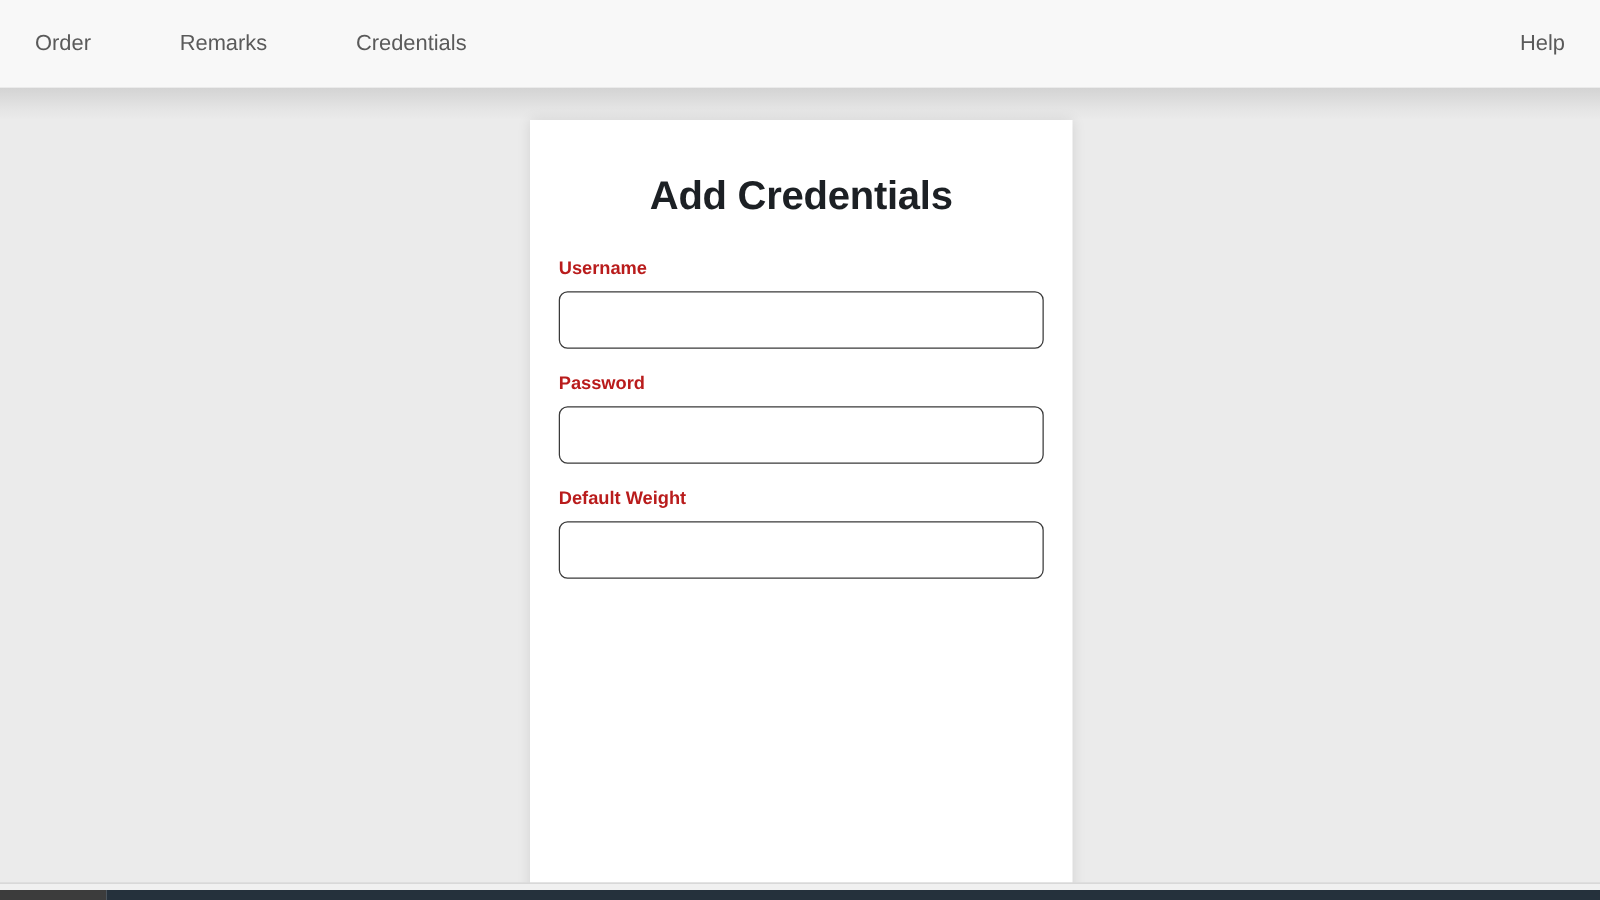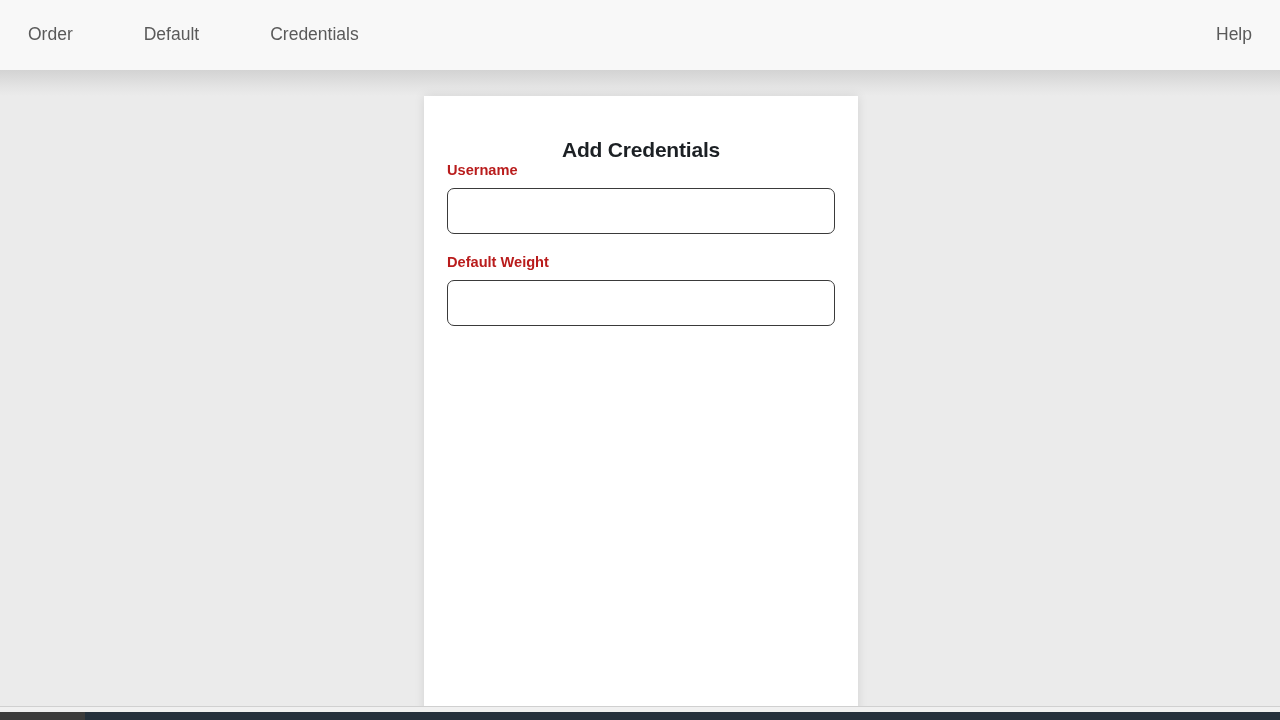--- a/index.html
+++ b/index.html
@@ -85,25 +85,26 @@
     width: 434px;
     min-height: 640px;
     background: #ffffff;
     box-shadow: 0 0 10px rgba(0,0,0,0.10);
     padding: 26px 23px 40px 23px;
     z-index: 6;
   }
 
   .card-title {
     text-align: center;
-    font-size: 21px;
+    font-size: 32px;
     font-weight: 700;
     color: #1c2024;
     letter-spacing: -0.2px;
     margin-top: 16px;
+    margin-bottom: 32px;
   }
 
   
   .form-group { margin-bottom: 20.5px; }
 
   .field-label {
     display: block;
     font-size: 14.6px;
     font-weight: 600;
     color: #b91c1c;
@@ -200,21 +201,21 @@
     height: 9px;
     background: #3c3c3c;
   }
 </style>
 </head>
 <body>
 
 <div class="navbar">
   <div class="nav-left">
     <a class="nav-link">Order</a>
-    <a class="nav-link">Default</a>
+    <a class="nav-link">Remarks</a>
     <a class="nav-link">Credentials</a>
   </div>
   <div class="nav-right">
     <a class="nav-link">Help</a>
   </div>
 </div>
 <div class="nav-shadow"></div>
 
 <div class="page">
 
@@ -222,20 +223,24 @@
 
     <h1 class="card-title">Add Credentials</h1>
 
     <form>
 
       <div class="form-group">
         <label class="field-label">Username</label>
         <input class="field-input" type="text" value="" style="">
       </div>
 
+      <div class="form-group">
+        <label class="field-label">Password</label>
+        <input class="field-input" type="password" value="" style="">
+      </div>
 
 
       <div class="form-group">
         <label class="field-label">Default Weight</label>
         <input class="field-input" type="text" value="" style="">
       </div>
 
 
     </form>
   </div>

